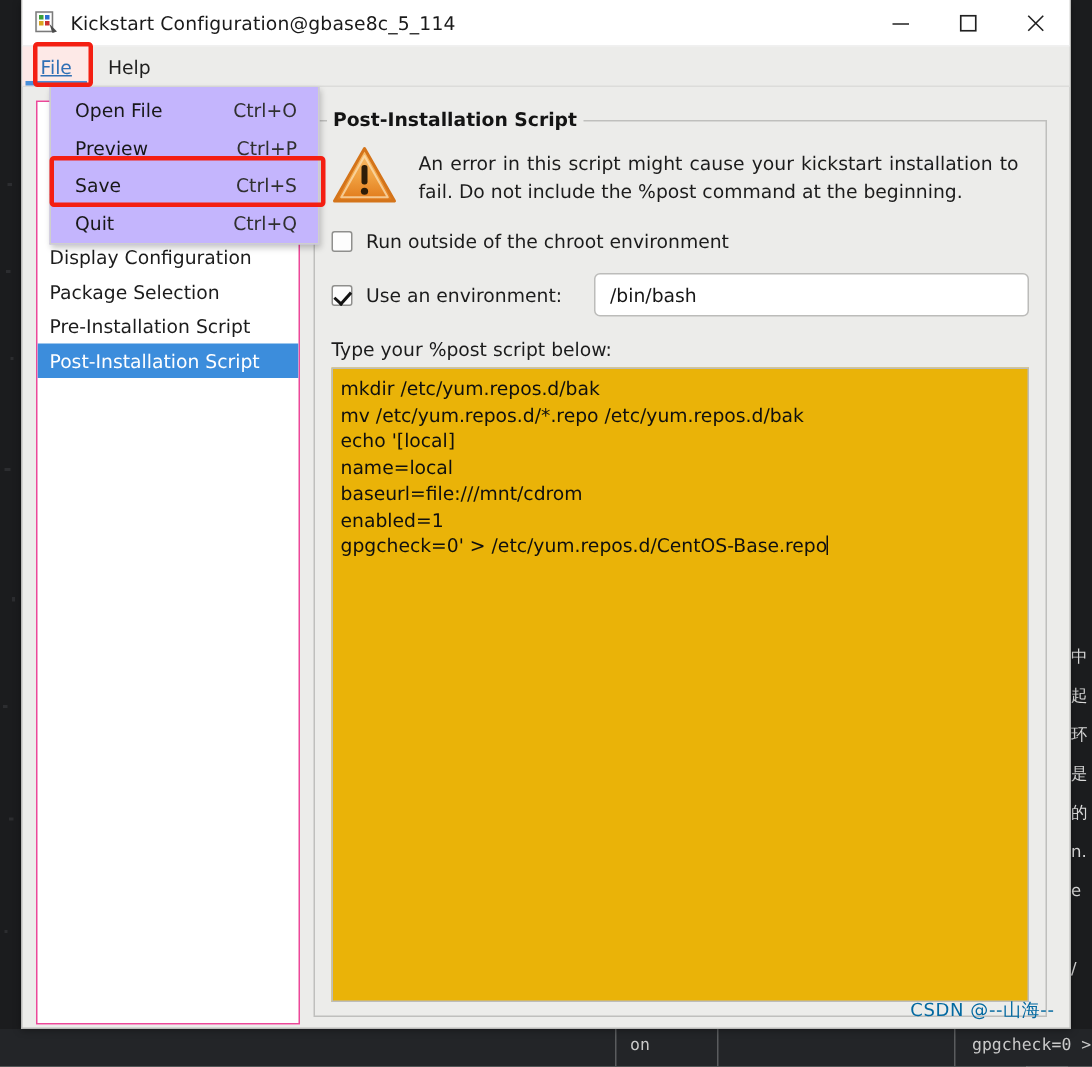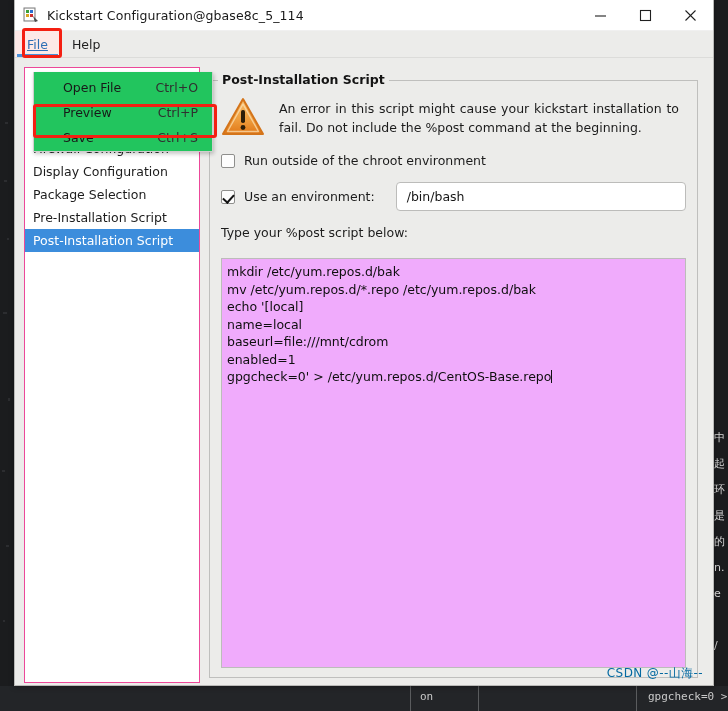--- a/index.html
+++ b/index.html
@@ -139,28 +139,28 @@
     width: 40px; height: 30px;
     border: 3px solid #f41f12;
     border-radius: 3px;
     pointer-events: none;
     z-index: 40;
   }
 
   
   #file-dropdown {
     position: absolute;
-    left: 18px; top: 72px;
+    left: 18px; top: 58px;
     width: 180px;
-    background: #22c55e;
+    background: #c4b5fd;
     border: 1px solid #cfcfcd;
     border-top: none;
     box-shadow: 1px 2px 4px rgba(0,0,0,.22);
     z-index: 30;
-    padding: 3px 0 1px 13px;
+    padding: 3px 0 1px 0;
   }
   .menu-item {
     display: flex;
     align-items: center;
     justify-content: space-between;
     height: 25px;
     padding: 0 14px 0 16px;
     font-size: 12.5px;
     color: #181818;
     cursor: default;
@@ -303,30 +303,29 @@
   }
 
   #script-label {
     font-size: 12.5px;
     color: #1c1c1c;
     margin-bottom: 6px;
   }
   #script-area {
     position: absolute;
     left: 11px; right: 11px; top: 164px; bottom: 9px;
-    background: #f0abfc;
+    background: #eab308;
     border: 1px solid #bcbcba;
     padding: 4px 5px;
     font-size: 12.5px;
     line-height: 17.5px;
     color: #0f0f0f;
     white-space: pre;
     overflow: hidden;
     cursor: text;
-    margin-top: 13px;
   }
   #script-caret {
     display: inline-block;
     width: 1px; height: 13px;
     background: #111;
     vertical-align: -2px;
   }
 
   
   #watermark {
@@ -418,20 +417,24 @@
       <span>Open File</span>
       <span class="accel">Ctrl+O</span>
     </div>
     <div class="menu-item">
       <span>Preview</span>
       <span class="accel">Ctrl+P</span>
     </div>
     <div class="menu-item">
       <span>Save</span>
       <span class="accel">Ctrl+S</span>
+    </div>
+    <div class="menu-item">
+      <span>Quit</span>
+      <span class="accel">Ctrl+Q</span>
     </div>
   </div>
 
   <div id="menu-file-hl"></div>
   <div id="menu-save-hl"></div>
 
   <div id="content">
 
     <div id="sidebar">
       <div class="sidebar-item">Partition Information</div>

